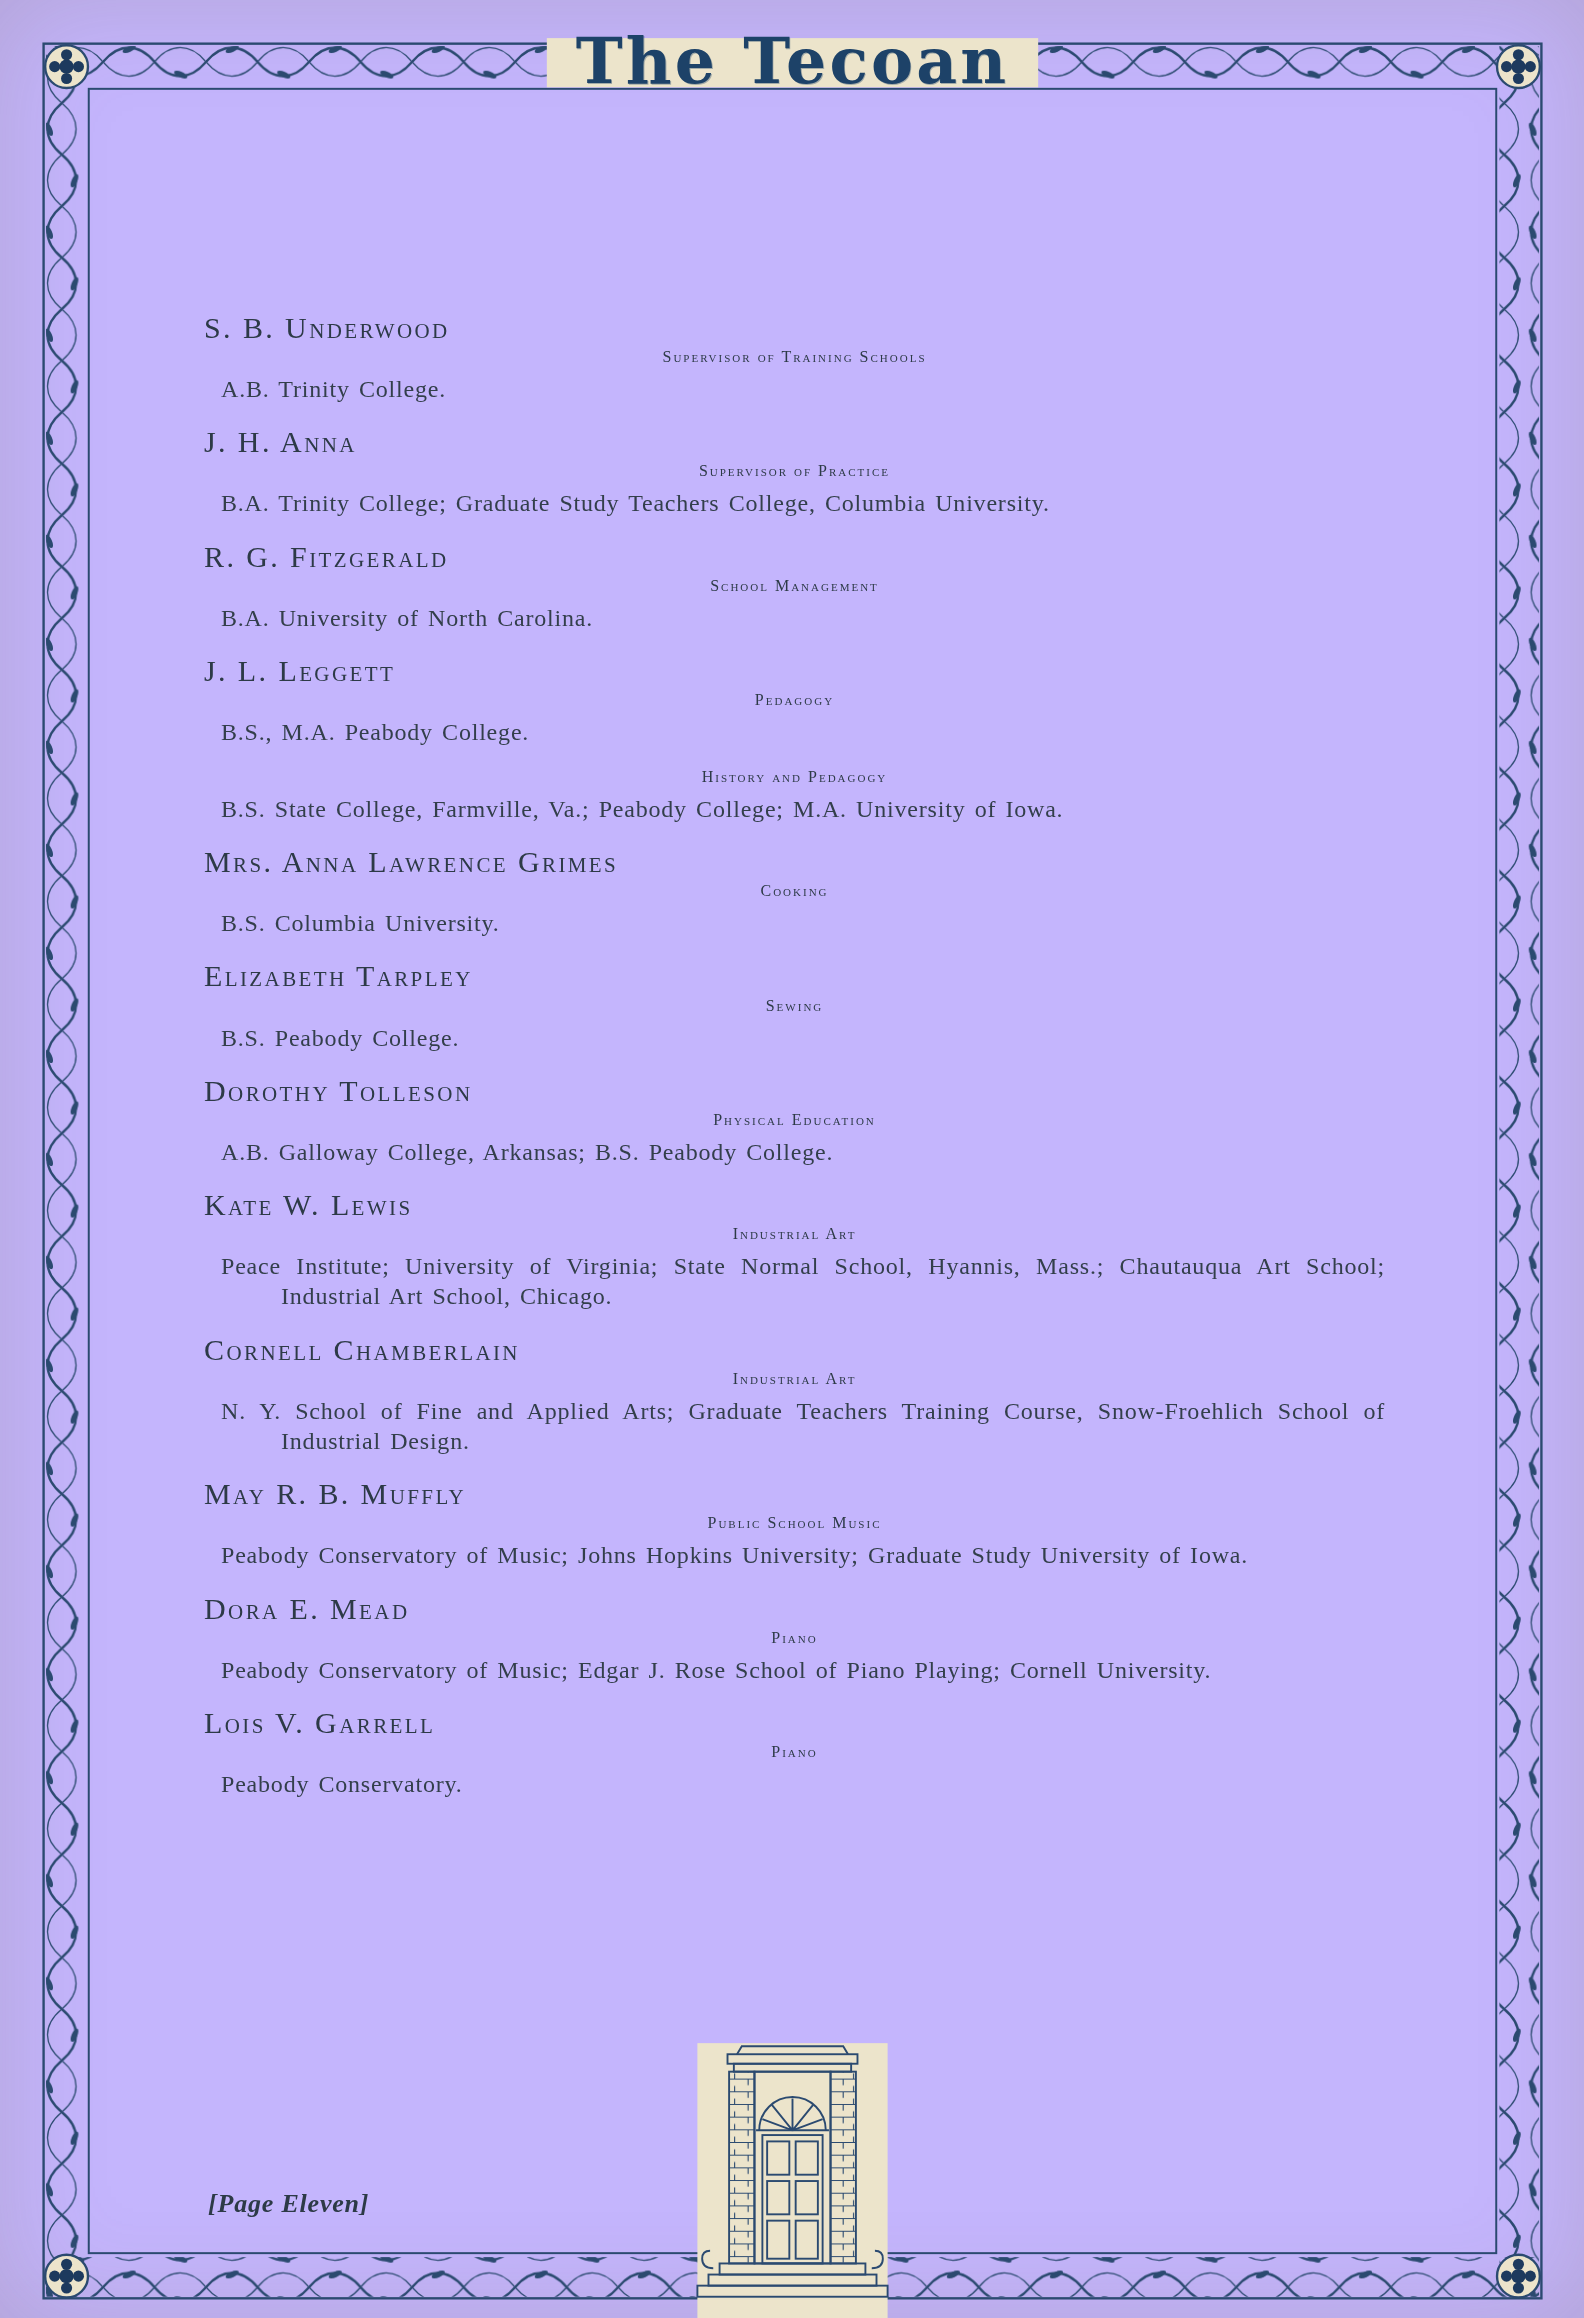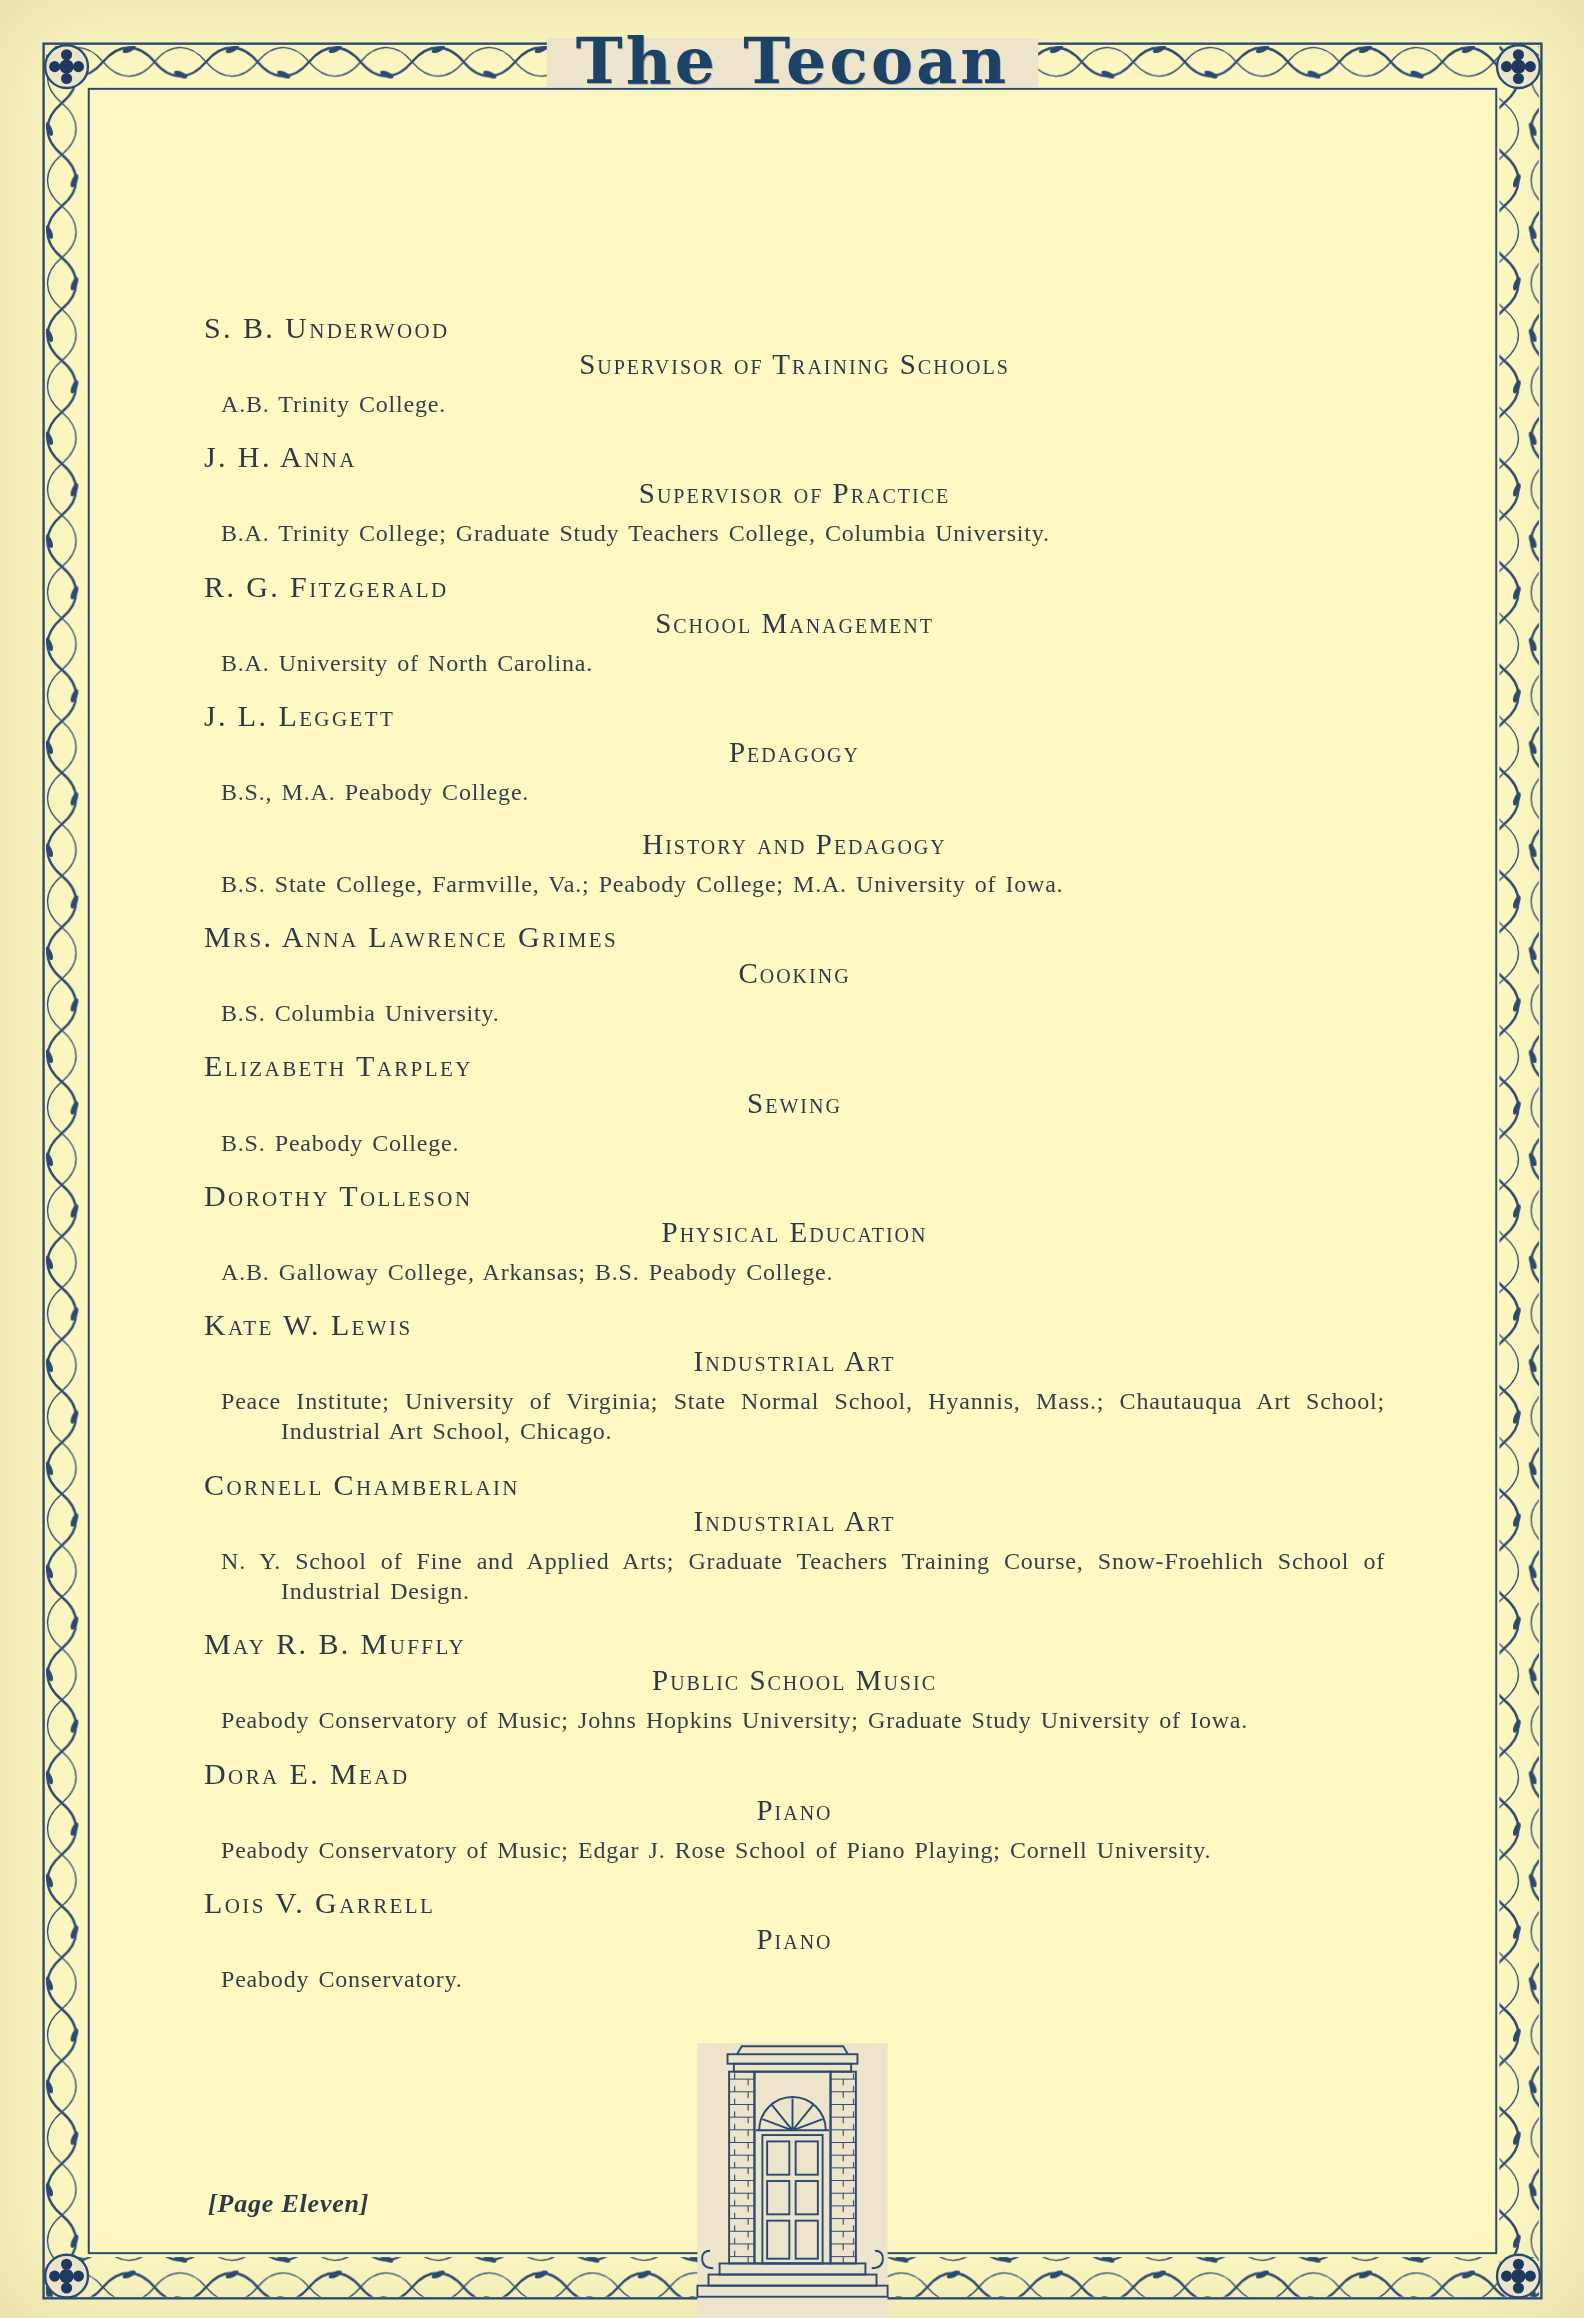--- a/index.html
+++ b/index.html
@@ -1,19 +1,19 @@
 <!DOCTYPE html>
 <html style="font-size:12.7px"><head>
 <meta charset="utf-8">
 <style>
   html,body{margin:0;padding:0;background:#cfc6ab;}
   .page{
     position:relative;
     width:1585px;height:2319px;
-    background:#fef9c3;
+    background:#c4b5fd;
     font-family:"Liberation Serif", serif;
     color:#333f4b;
     overflow:hidden;
     box-shadow:inset 0 0 111px rgba(110,95,55,0.20);
   }
   .border-svg{position:absolute;left:0;top:0;width:1585px;height:2319px;}
   .masthead{
     position:absolute;top:24px;left:0;width:100%;
     text-align:center;
     font-family:"DejaVu Serif","Liberation Serif",serif;
@@ -22,21 +22,21 @@
     text-shadow:0.8px 0.8px 0 rgba(29,66,104,0.35);
   }
   .content{position:absolute;left:204px;top:311px;width:1181px;}
   .entry{margin-bottom:20.6px;}
   .entry .name{
     text-align:left;font-variant:small-caps;
     font-size:30px;letter-spacing:2.4px;color:#2d3a47;margin-bottom:3.2px;
   }
   .entry .position{
     text-align:center;font-variant:small-caps;
-    font-size:29px;letter-spacing:2px;color:#2d3a47;margin-bottom:8px;
+    font-size:16px;letter-spacing:2px;color:#2d3a47;margin-bottom:8px;
   }
   .entry .cred{
     font-size:24px;letter-spacing:0.8px;word-spacing:2.4px;
     line-height:1.27;text-align:justify;
     padding-left:60px;text-indent:-60px;color:#333f4b;margin-left:17px;
   }
   .page-label{
     position:absolute;left:208px;top:2189px;
     font-style:italic;font-weight:bold;font-size:26px;
     color:#2d3a47;letter-spacing:0.8px;

